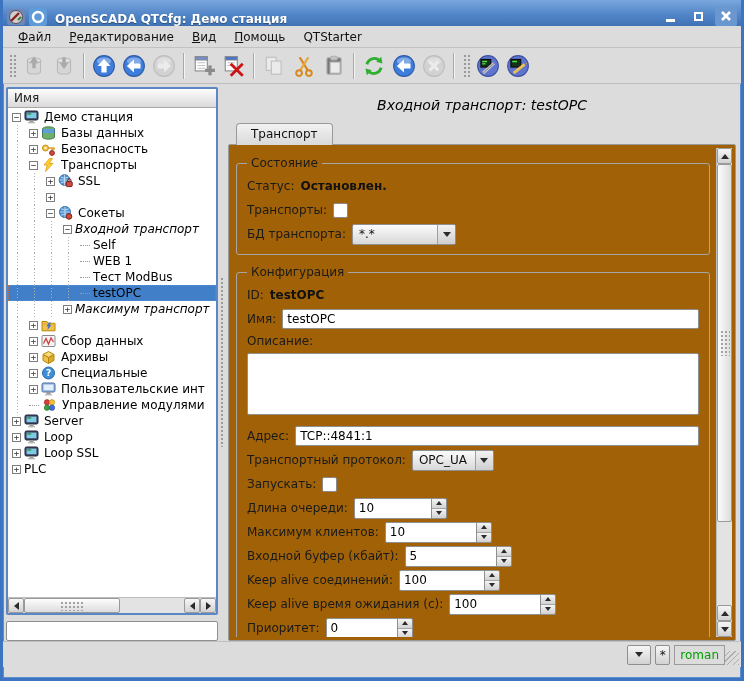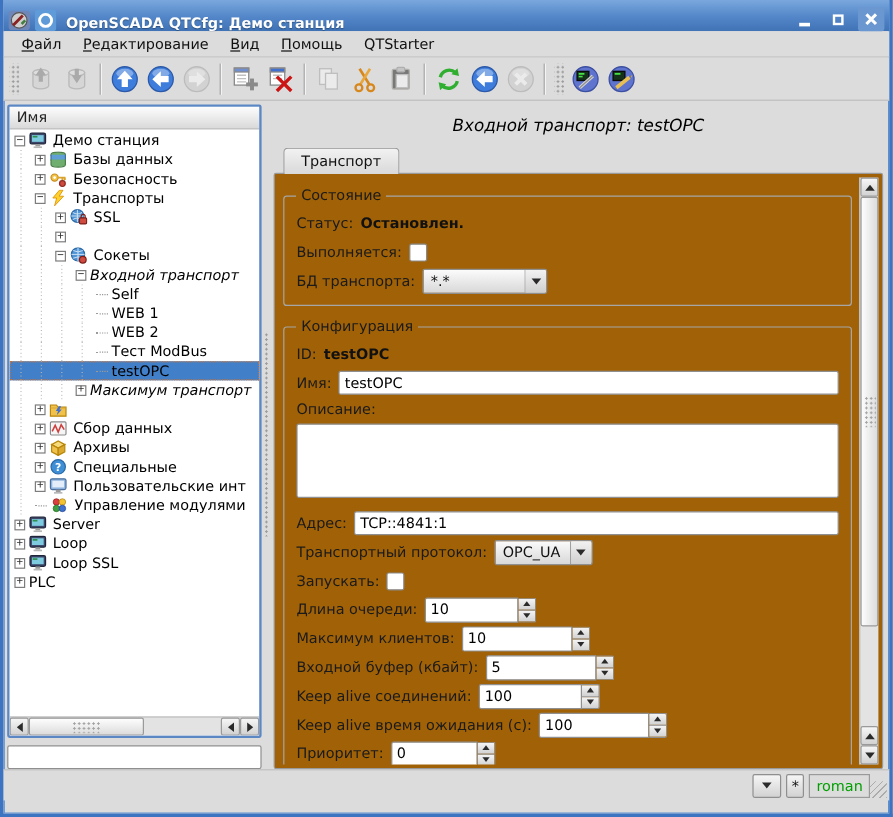--- a/index.html
+++ b/index.html
@@ -433,28 +433,20 @@
               <span class="guide"></span>
               <span class="dash"></span>
               <span class="tlabel">WEB 1</span>
             </div>
             <div class="tree-row">
               <span class="guide"></span>
               <span class="guide"></span>
               <span class="guide"></span>
               <span class="guide"></span>
               <span class="dash"></span>
-              <span class="tlabel">WEB 2</span>
-            </div>
-            <div class="tree-row">
-              <span class="guide"></span>
-              <span class="guide"></span>
-              <span class="guide"></span>
-              <span class="guide"></span>
-              <span class="dash"></span>
               <span class="tlabel">Тест ModBus</span>
             </div>
             <div class="tree-row sel">
               <span class="guide"></span>
               <span class="guide"></span>
               <span class="guide"></span>
               <span class="guide"></span>
               <span class="dash"></span>
               <span class="tlabel">testOPC</span>
             </div>
@@ -607,21 +599,21 @@
       <div class="tabframe">
         <div class="scrollview">
 
           <fieldset class="group">
             <legend>Состояние</legend>
             <div class="frow">
               <label>Статус:</label>
               <span class="bval">Остановлен.</span>
             </div>
             <div class="frow">
-              <label>Выполняется:</label>
+              <label>Транспорты:</label>
               <span class="cbx"></span>
             </div>
             <div class="frow">
               <label>БД транспорта:</label>
               <span class="combo w105">
                 <span class="combo-text">*.*</span>
                 <span class="combo-arrow">
                     <i class="tri td"></i>
                   </span>
               </span>

